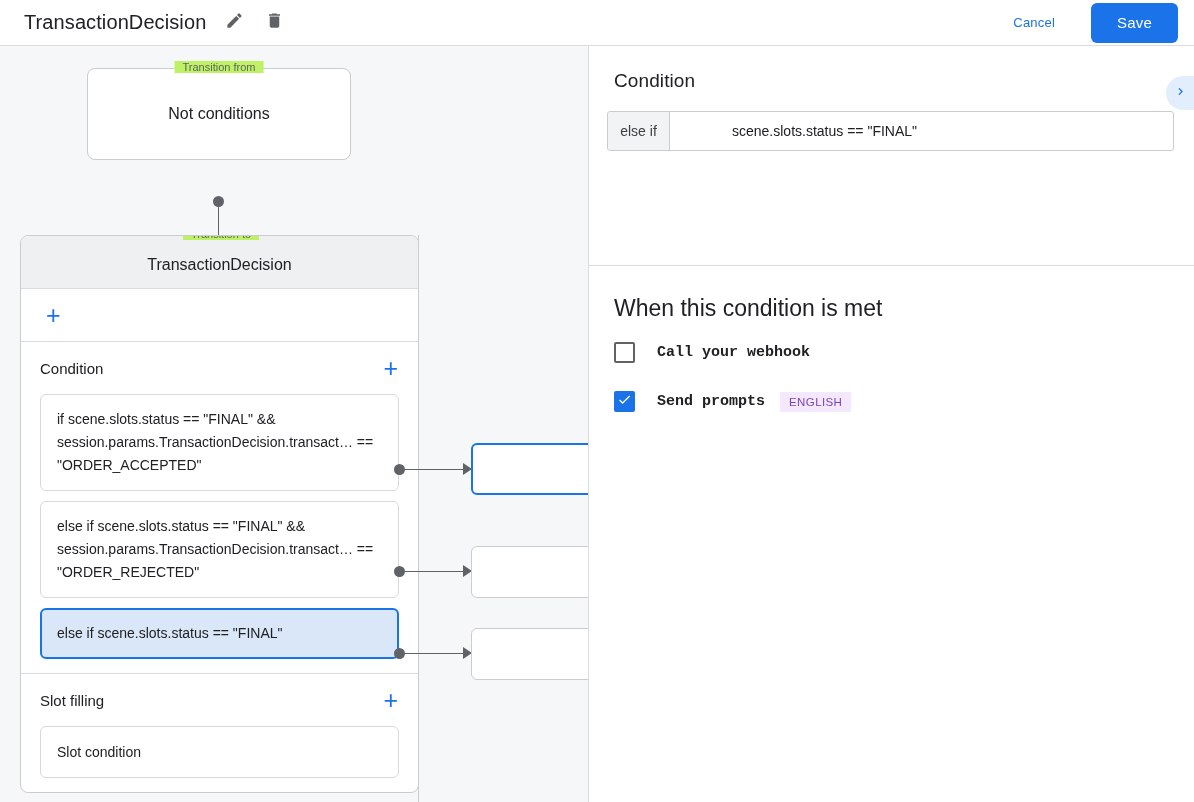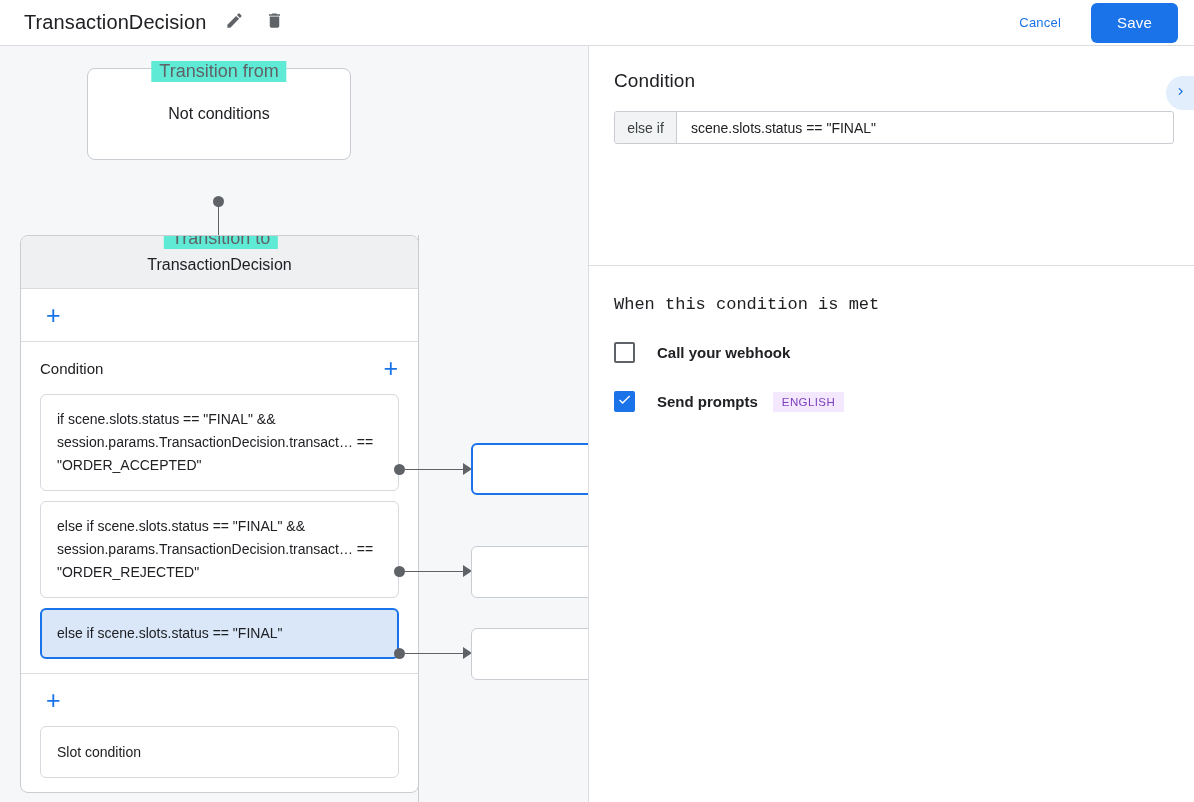--- a/index.html
+++ b/index.html
@@ -46,21 +46,21 @@
     letter-spacing: .2px;
   }
   .save-btn {
     background: #1a73e8;
     color: #ffffff;
     border: none;
     border-radius: 6px;
     font-size: 15px;
     padding: 0 26px;
     height: 40px;
-    margin-left: 16px; margin-right: 16px;
+    margin-left: 22px; margin-right: 16px;
     cursor: pointer;
     font-family: inherit;
     letter-spacing: .2px;
   }
 
   
   .left-panel {
     position: absolute; left: 0; top: 46px;
     width: 588px; height: 756px;
     background: #f6f7f9;
@@ -70,23 +70,23 @@
   
   .fset {
     position: absolute;
     border: 1px solid #c9ccd1;
     border-radius: 8px;
     background: #ffffff;
   }
   .fset-legend {
     position: absolute;
     top: -8px;
-    background: #5eead4;
+    background: #bef264;
     padding: 0 8px;
-    font-size: 18px;
+    font-size: 11px;
     color: #5f6368;
     white-space: nowrap;
     transform: translateX(-50%);
   }
   #transition-from {
     left: 87px; top: 22px; width: 264px; height: 92px;
   }
   #transition-from .body {
     display: flex; align-items: center; justify-content: center;
     height: 100%;
@@ -233,26 +233,27 @@
   .collapse-btn {
     position: absolute;
     right: 0; top: 30px;
     width: 28px; height: 34px;
     background: #e3eefc;
     border-radius: 17px 0 0 17px;
     display: flex; align-items: center; justify-content: center;
     cursor: pointer;
   }
   .cond-input-wrap {
-    margin: 19px 20px 0 25px;
-    height: 33px;
+    margin: 19px 20px 0 18px;
+    height: 40px;
     border: 1px solid #c9ccd1;
     border-radius: 3px;
     display: flex;
     overflow: hidden;
+    gap: 48px;
   }
   .cond-prefix {
     width: 62px;
     background: #f1f3f4;
     border-right: 1px solid #c9ccd1;
     display: flex; align-items: center; justify-content: center;
     font-size: 14px; color: #3c4043;
   }
   .cond-value {
     flex: 1;
@@ -271,21 +272,21 @@
   }
   .rp-divider {
     position: absolute;
     left: 0; top: 219px;
     width: 606px; height: 1px;
     background: #dadce0;
   }
   .met-title {
     position: absolute;
     left: 25px; top: 249px;
-    font-size: 17px; color: #202124; font-family: Liberation Mono, monospace;
+    font-size: 23px; color: #202124;
   }
   .chk-row {
     position: absolute; left: 25px;
     display: flex; align-items: center;
     cursor: pointer;
   }
   .chk {
     width: 21px; height: 21px;
     border: 2px solid #5f6368;
     border-radius: 2px;
@@ -295,20 +296,21 @@
   }
   .chk.checked {
     background: #1a73e8;
     border-color: #1a73e8;
   }
   .chk-label {
     margin-left: 22px;
     font-size: 15px;
     color: #202124;
     font-weight: bold;
+    font-family: Liberation Mono, monospace;
   }
   .badge {
     margin-left: 15px;
     background: #f3e8fd;
     color: #7b3fb8;
     font-size: 11.5px;
     padding: 4px 9px;
     letter-spacing: .4px;
   }
 </style>
@@ -371,20 +373,21 @@
       </div>
       <div class="sec-body">
         <div class="cond-card">if scene.slots.status == "FINAL" &amp;&amp; session.params.TransactionDecision.transact… == "ORDER_ACCEPTED"</div>
         <div class="cond-card">else if scene.slots.status == "FINAL" &amp;&amp; session.params.TransactionDecision.transact… == "ORDER_REJECTED"</div>
         <div class="cond-card selected">else if scene.slots.status == "FINAL"</div>
       </div>
     </div>
 
     <div class="sec">
       <div class="sec-head">
+        <div class="sec-title">Slot filling</div>
         <div class="plus-btn">+</div>
       </div>
       <div class="sec-body">
         <div class="slot-card">Slot condition</div>
       </div>
     </div>
   </div>
 
   <div class="vrail"></div>
 

